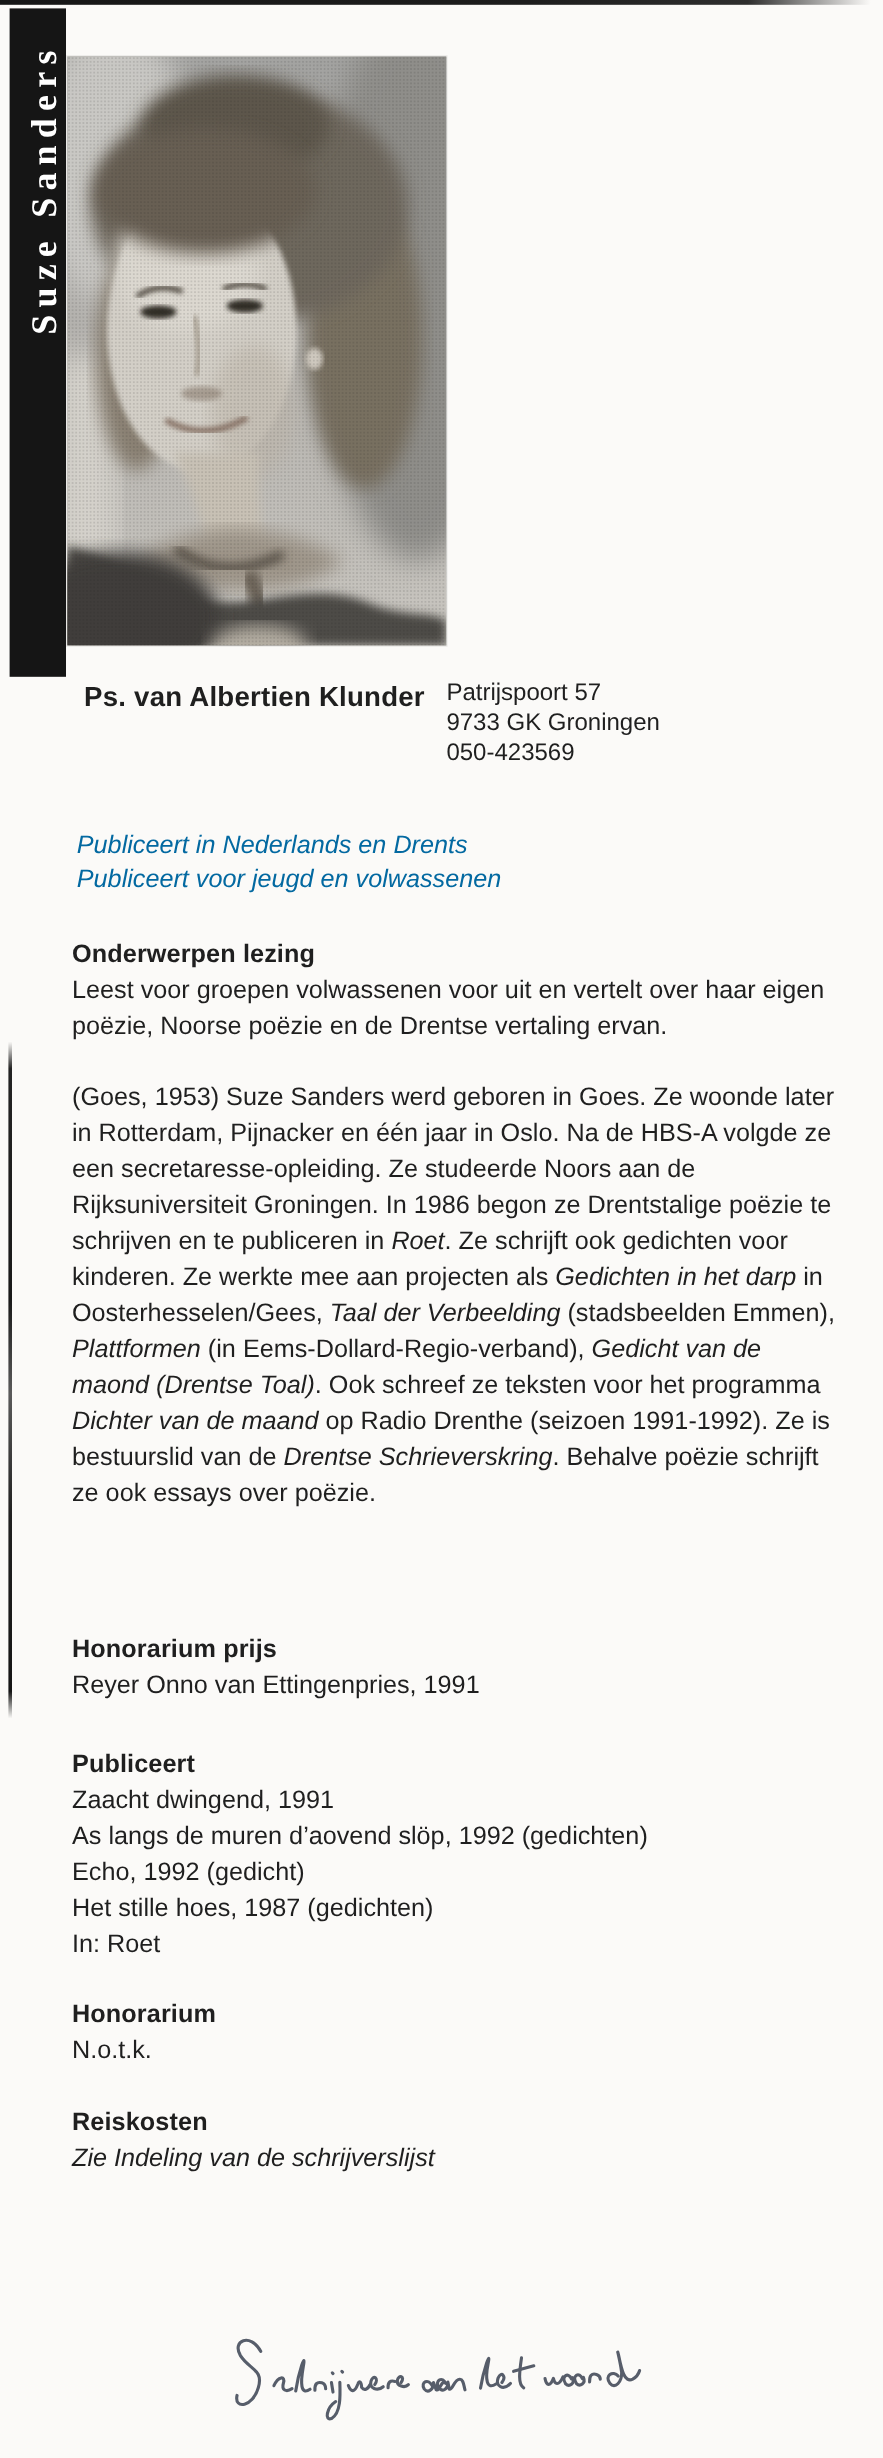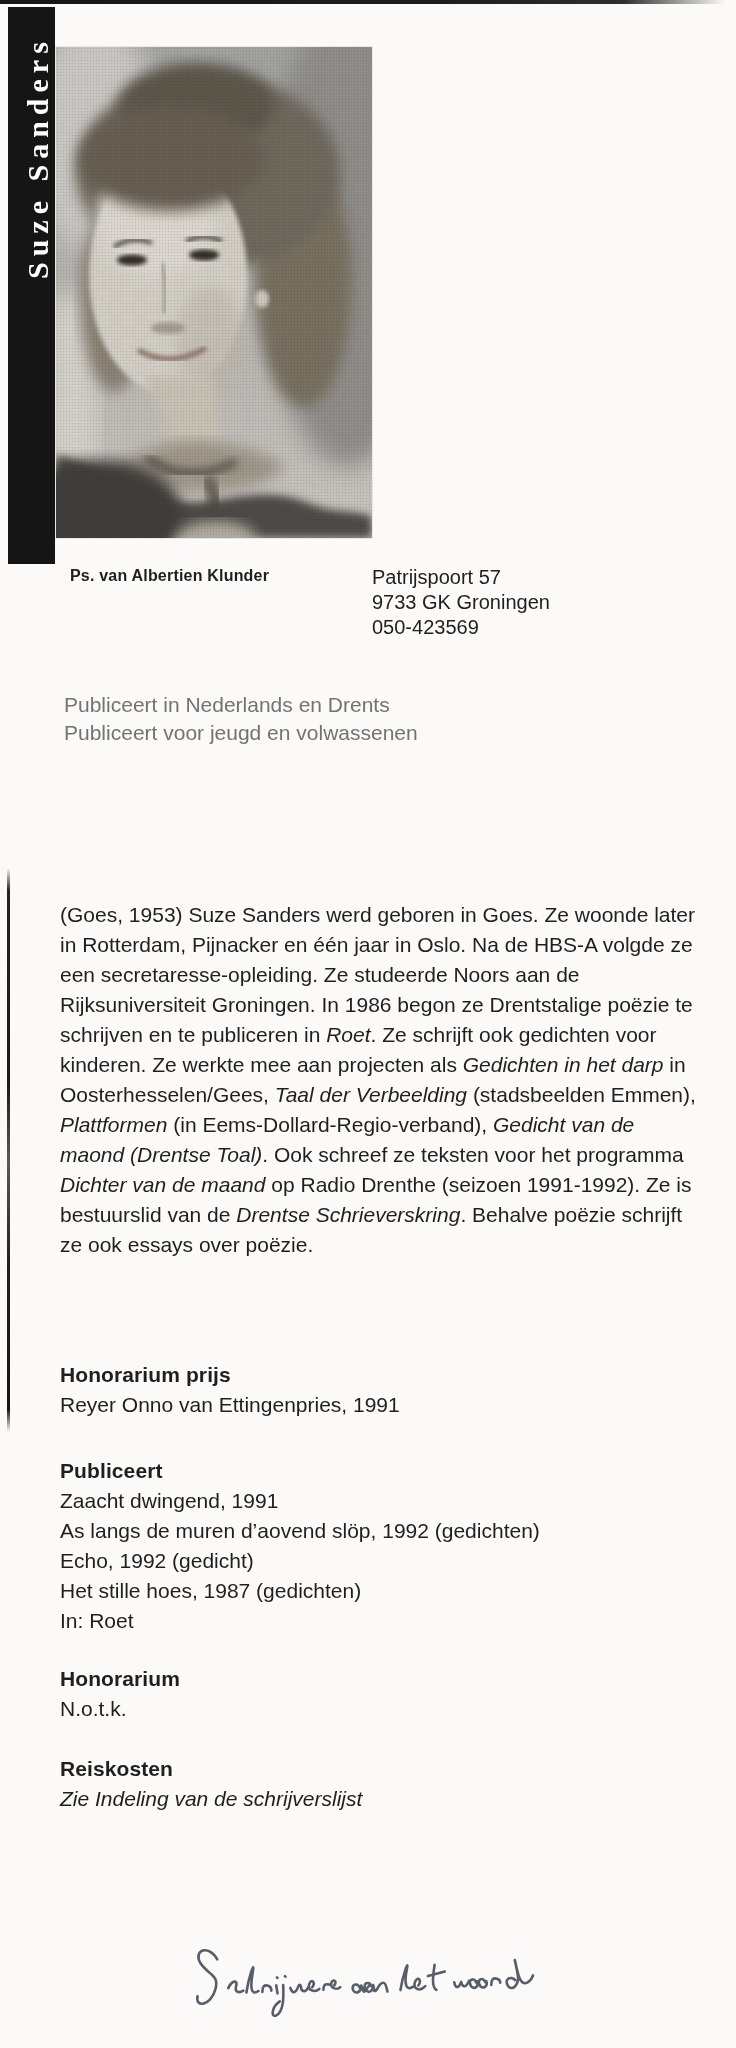--- a/index.html
+++ b/index.html
@@ -30,25 +30,25 @@
 
   
   .photo{position:absolute;left:56px;top:47px;width:316px;height:491px;overflow:hidden;
     outline:1px solid rgba(0,0,0,0.07);background:#b0aeaa;}
   .photo svg{display:block;}
   .grain{position:absolute;left:0;top:0;width:100%;height:100%;
     background-image:radial-gradient(rgba(25,25,25,0.22) 0.8px, rgba(0,0,0,0) 1.1px);
     background-size:3px 3px;opacity:.55;pointer-events:none;}
 
   
-  .pseudonym{position:absolute;left:70px;top:567px;font-size:16px;font-weight:bold;letter-spacing:.2px;}
+  .pseudonym{position:absolute;left:70px;top:567px;font-size:23px;font-weight:bold;letter-spacing:.2px;}
   .address{position:absolute;left:352px;top:565px;font-size:20px;line-height:25px;margin-left:20px;}
 
   
-  .intro{position:absolute;left:64px;top:691px;font-size:21px;line-height:28px;color:#737373;}
+  .intro{position:absolute;left:64px;top:691px;font-size:21px;font-style:italic;line-height:28px;color:#0369a1;}
 
   
   .sec{position:absolute;left:60px;width:642px;font-size:21px;line-height:30px;}
   .sec h3{margin:0;font-size:21px;line-height:30px;font-weight:bold;letter-spacing:.1px;}
   .sec .body{margin:0;}
   .italic{font-style:italic;}
   .sec-onderwerpen{top:781px;}
   .sec-biografie{top:900px;}
   .sec-literaire{top:1360px;}
   .sec-publikaties{top:1456px;}
@@ -136,20 +136,24 @@
       <div>Patrijspoort 57</div>
       <div>9733 GK Groningen</div>
       <div>050-423569</div>
     </div>
 
   <div class="intro">
       <div>Publiceert in Nederlands en Drents</div>
       <div>Publiceert voor jeugd en volwassenen</div>
     </div>
 
+  <section class="sec sec-onderwerpen">
+    <h3>Onderwerpen lezing</h3>
+    <p class="body">Leest voor groepen volwassenen voor uit en vertelt over haar eigen poëzie, Noorse poëzie en de Drentse vertaling ervan.</p>
+  </section>
 
   <section class="sec sec-biografie">
     <p class="body"><span>(Goes, 1953) Suze Sanders werd geboren in Goes. Ze woonde later in Rotterdam, Pijnacker en één jaar in Oslo. Na de HBS-A volgde ze een secretaresse-opleiding. Ze studeerde Noors aan de Rijksuniversiteit Groningen. In 1986 begon ze Drentstalige poëzie te schrijven en te publiceren in </span><i>Roet</i><span>. Ze schrijft ook gedichten voor kinderen. Ze werkte mee aan projecten als </span><i>Gedichten in het darp</i><span> in Oosterhesselen/Gees, </span><i>Taal der Verbeelding</i><span> (stadsbeelden Emmen), </span><i>Plattformen</i><span> (in Eems-Dollard-Regio-verband), </span><i>Gedicht van de maond (Drentse Toal)</i><span>. Ook schreef ze teksten voor het programma </span><i>Dichter van de maand</i><span> op Radio Drenthe (seizoen 1991-1992). Ze is bestuurslid van de </span><i>Drentse Schrieverskring</i><span>. Behalve poëzie schrijft ze ook essays over poëzie.</span></p>
   </section>
 
   <section class="sec sec-literaire">
     <h3>Honorarium prijs</h3>
     <p class="body">Reyer Onno van Ettingenpries, 1991</p>
   </section>
 

